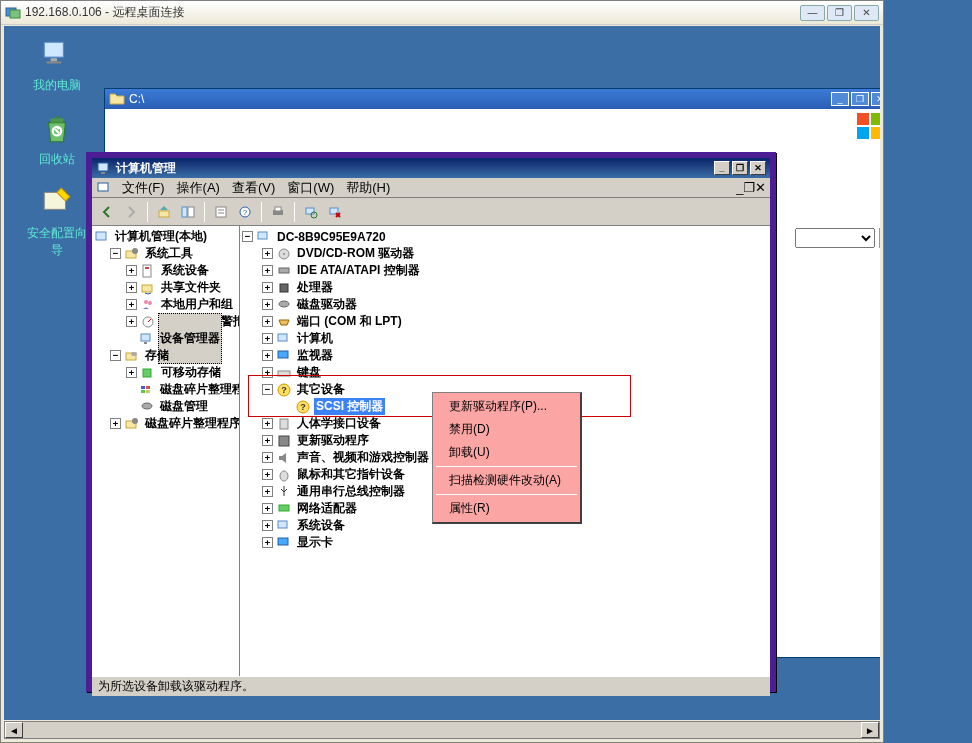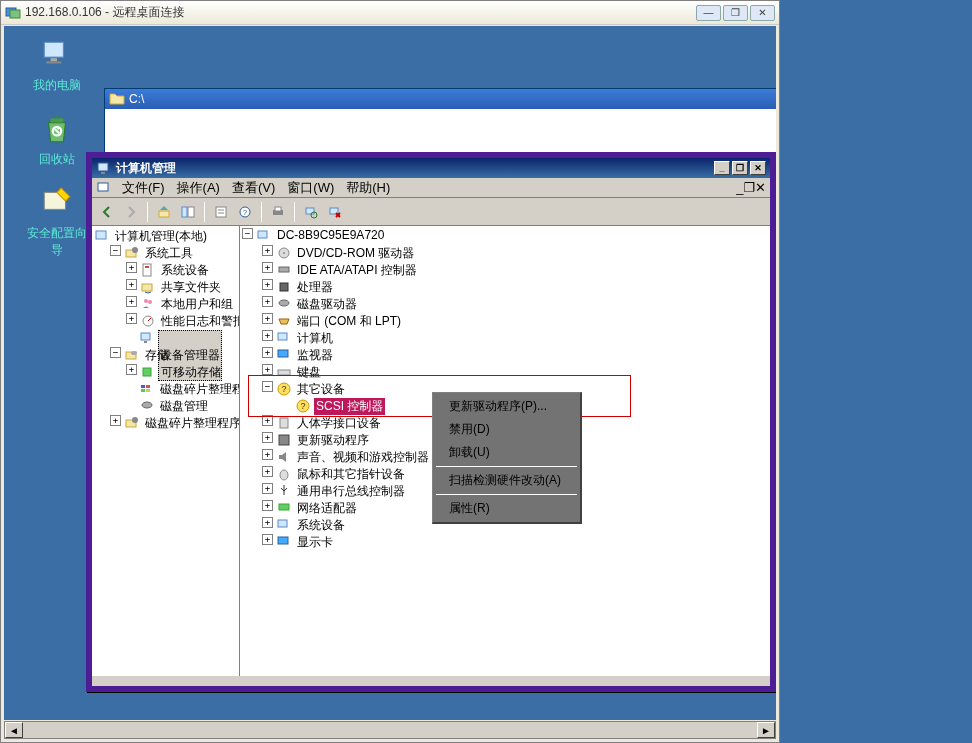--- a/index.html
+++ b/index.html
@@ -1,19 +1,19 @@
 <!DOCTYPE html>
 <html><head>
 <meta charset="utf-8">
 <style>
 * { box-sizing: border-box; font-family: "SimSun", "宋体", Arial, sans-serif; }
 body { margin: 0; padding: 0; width: 972px; height: 743px; background: #3a6ea5; overflow: hidden; position: relative; }
 
 
-.rdp-frame { position: absolute; top: 0; left: 0; width: 780px; height: 743px; background: #ece9d8; border: 1px solid #808080; }
+.rdp-frame { position: absolute; top: 0; left: 0; width: 884px; height: 743px; background: #ece9d8; border: 1px solid #808080; }
 .rdp-titlebar { height: 24px; background: linear-gradient(to bottom, #fff, #ece9d8); display: flex; align-items: center; padding: 0 4px; border-bottom: 1px solid #ccc; }
 .rdp-titlebar .icon { width: 16px; height: 16px; margin-right: 4px; }
 .rdp-titlebar .title { flex: 1; font-size: 12px; color: #333; }
 .rdp-titlebar .win-btn { width: 25px; height: 16px; border: 1px solid #8aa; background: #dfe8f6; margin-left: 2px; display: flex; align-items: center; justify-content: center; font-size: 10px; color: #444; cursor: pointer; border-radius: 2px; }
 
 
 .remote { position: absolute; top: 25px; left: 3px; right: 3px; bottom: 22px; background: #3a6ea5; overflow: hidden; }
 
 
 .desktop-icon { position: absolute; width: 70px; text-align: center; color: #5eead4; font-size: 12px; cursor: pointer; }
@@ -41,37 +41,37 @@
 .mmc-menu .inner-btns { margin-left: auto; display: flex; }
 .mmc-toolbar { height: 28px; background: #d4d0c8; display: flex; align-items: center; padding: 0 4px; border-bottom: 1px solid #808080; gap: 2px; }
 .mmc-toolbar .tb { width: 22px; height: 22px; border: 1px solid transparent; display: flex; align-items: center; justify-content: center; cursor: pointer; }
 .mmc-toolbar .sep { width: 1px; height: 20px; background: #808080; margin: 0 3px; border-right: 1px solid #fff; }
 
 .mmc-body { display: flex; height: 450px; background: #fff; }
 .mmc-tree { width: 148px; border-right: 1px solid #808080; overflow: auto; font-size: 12px; padding: 2px; }
 .mmc-devtree { flex: 1; overflow: auto; font-size: 12px; padding: 2px; position: relative; }
 
 
-.tn { display: flex; align-items: flex-start; height: 17px; white-space: nowrap; cursor: pointer; }
+.tn { display: flex; align-items: center; height: 17px; white-space: nowrap; cursor: pointer; font-weight: bold; }
 .tn .exp { width: 11px; height: 11px; border: 1px solid #808080; background: #fff; margin-right: 3px; display: flex; align-items: center; justify-content: center; font-size: 9px; line-height: 1; font-family: monospace; color: #000; flex-shrink: 0; }
 .tn .noexp { width: 13px; flex-shrink: 0; }
 .tn .ico { width: 16px; height: 16px; margin-right: 3px; flex-shrink: 0; }
 .tn .lbl { padding: 0 2px; }
 .tn .lbl.sel { background: #d4d0c8; border: 1px dotted #000; padding: 16px 1px; }
-.tn .lbl.sel-blue { background: #be185d; color: #fff; padding: 0 2px; }
+.tn .lbl.sel-blue { background: #3b82f6; color: #fff; padding: 0 2px; }
 .indent-1 { padding-left: 16px; }
 .indent-2 { padding-left: 32px; }
 .dev-1 { padding-left: 20px; }
 .dev-2 { padding-left: 40px; }
 
 
 .red-box { position: absolute; border: 1px solid #c00; pointer-events: none; }
 
 
-.ctx { position: absolute; background: #737373; border: 1px solid #808080; border-right: 2px solid #404040; border-bottom: 2px solid #404040; font-size: 12px; z-index: 50; padding: 2px; }
+.ctx { position: absolute; background: #fca5a5; border: 1px solid #808080; border-right: 2px solid #404040; border-bottom: 2px solid #404040; font-size: 12px; z-index: 50; padding: 2px; }
 .ctx .ci { padding: 3px 18px 3px 14px; cursor: pointer; white-space: nowrap; }
 .ctx .csep { height: 1px; background: #808080; border-bottom: 1px solid #fff; margin: 2px 1px; }
 
 
 .mmc-status { height: 20px; background: #d4d0c8; border-top: 1px solid #fff; font-size: 12px; padding: 2px 6px; display: flex; align-items: center; }
 
 
 .rdp-hscroll { position: absolute; bottom: 3px; left: 3px; right: 3px; height: 18px; background: #d4d0c8; border: 1px solid #808080; display: flex; }
 .rdp-hscroll .arr { width: 18px; height: 16px; background: #d4d0c8; border: 1px solid #fff; border-right-color: #404040; border-bottom-color: #404040; display: flex; align-items: center; justify-content: center; font-size: 10px; cursor: pointer; }
 .rdp-hscroll .thumb { flex: 1; background: #d4d0c8; }
@@ -478,20 +478,23 @@
             <div class="ci">禁用(D)</div>
             <div class="ci">卸载(U)</div>
             <div class="csep"></div>
             <div class="ci">扫描检测硬件改动(A)</div>
             <div class="csep"></div>
             <div class="ci">属性(R)</div>
           </div>
         </div>
       </div>
 
+      <div class="mmc-status">
+        <span>为所选设备卸载该驱动程序。</span>
+      </div>
     </div>
   </div>
 
   <div class="rdp-hscroll">
     <span class="arr">◄</span>
     <span class="thumb"></span>
     <span class="arr">►</span>
   </div>
 </div>
 

